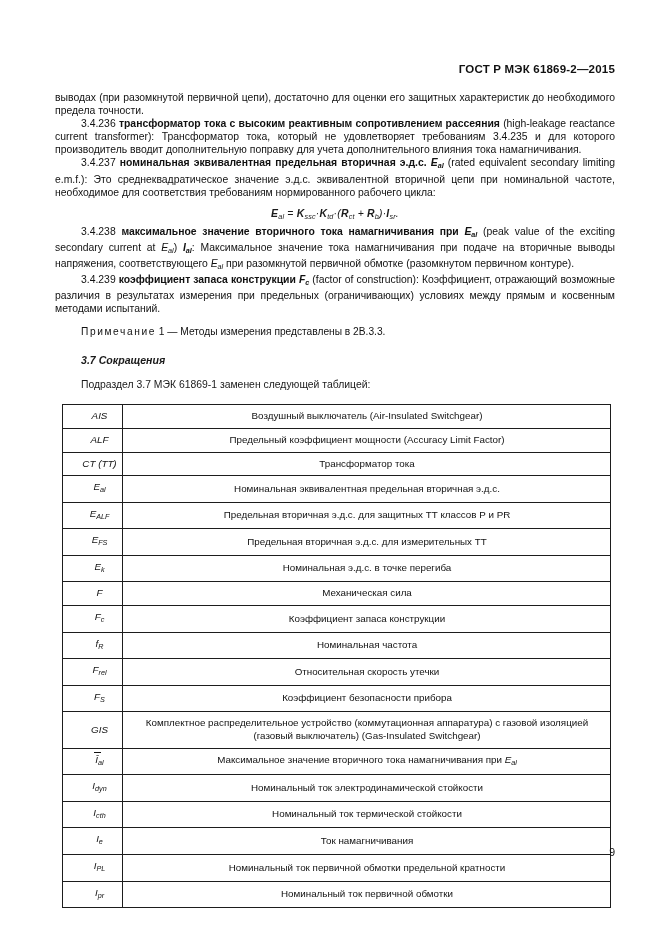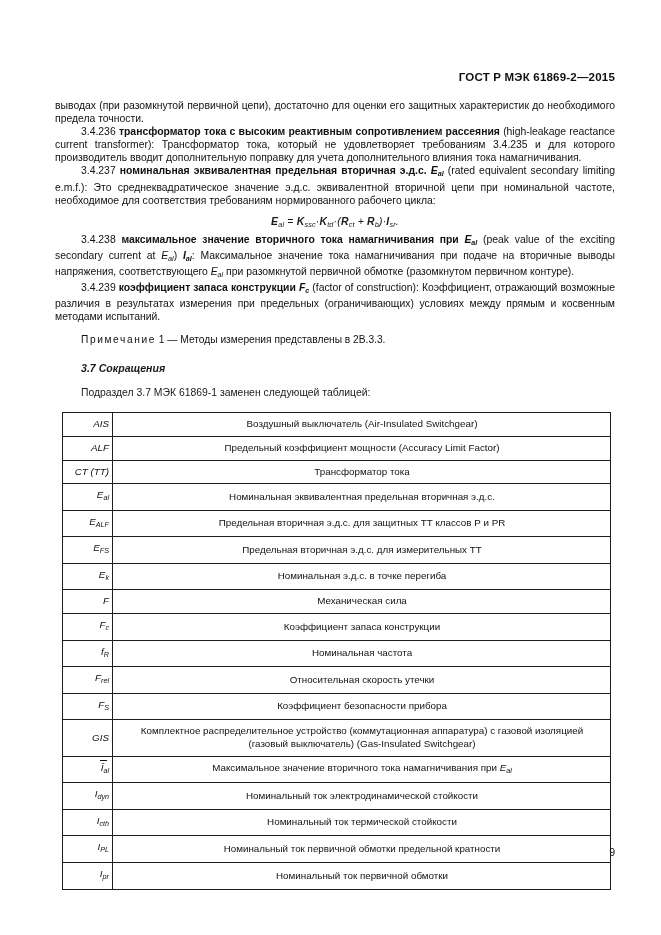--- a/index.html
+++ b/index.html
@@ -15,21 +15,21 @@
     position: relative;
     width: 661px;
     height: 935px;
     background: #ffffff;
     box-sizing: border-box;
     overflow: hidden;
   }
   .content {
     position: absolute;
     left: 55px;
-    top: 12px;
+    top: 4px;
     width: 560px;
   }
   .doc-header {
     text-align: right;
     font-size: 11.5px;
     font-weight: bold;
     letter-spacing: 0.2px;
     padding-top: 59px;
     color: #111;
   }
@@ -97,23 +97,23 @@
     border: 1px solid #1d1d1d;
     font-size: 9.8px;
     line-height: 12.6px;
     padding: 5px 6px 5px 7px;
     vertical-align: middle;
     color: #111;
     text-align: center;
   }
   table.abbrev td.key {
     width: 39px;
-    text-align: right;
-    font-style: italic;
-    padding-left: 7px;
+    text-align: center;
+    font-style: italic;
+    padding-left: 17px;
     padding-right: 3px;
     white-space: nowrap;
   }
   table.abbrev td.key sub {
     font-style: italic;
   }
   .hat {
     position: relative;
     display: inline-block;
   }
@@ -257,20 +257,24 @@
           </tr>
         <tr>
             <td class="key"><span>I</span><sub>dyn</sub></td>
             <td>Номинальный ток электродинамической стойкости</td>
           </tr>
         <tr>
             <td class="key"><span>I</span><sub>cth</sub></td>
             <td>Номинальный ток термической стойкости</td>
           </tr>
         <tr>
+            <td class="key"><span>I</span><sub>e</sub></td>
+            <td>Ток намагничивания</td>
+          </tr>
+        <tr>
             <td class="key"><span>I</span><sub>PL</sub></td>
             <td>Номинальный ток первичной обмотки предельной кратности</td>
           </tr>
         <tr>
             <td class="key"><span>I</span><sub>pr</sub></td>
             <td>Номинальный ток первичной обмотки</td>
           </tr>
       </tbody>
     </table>
 

